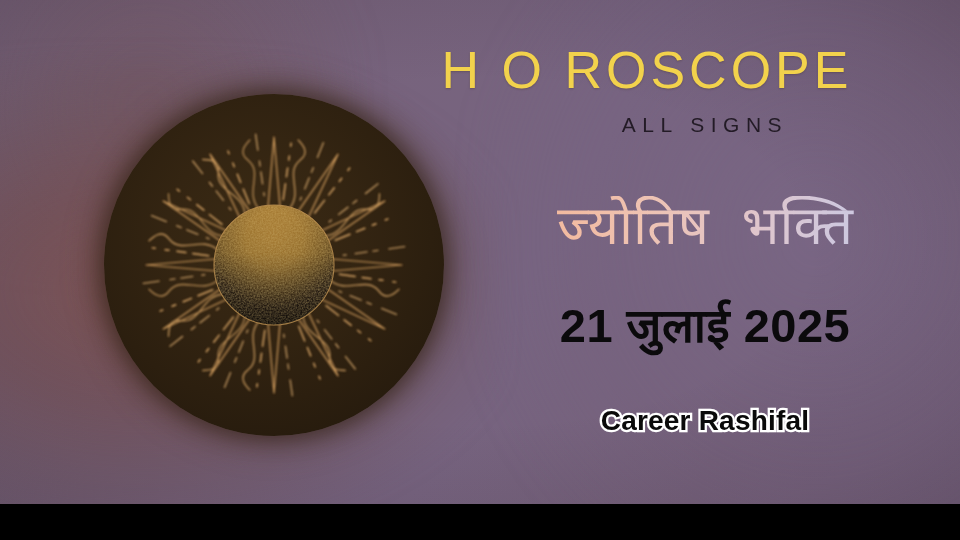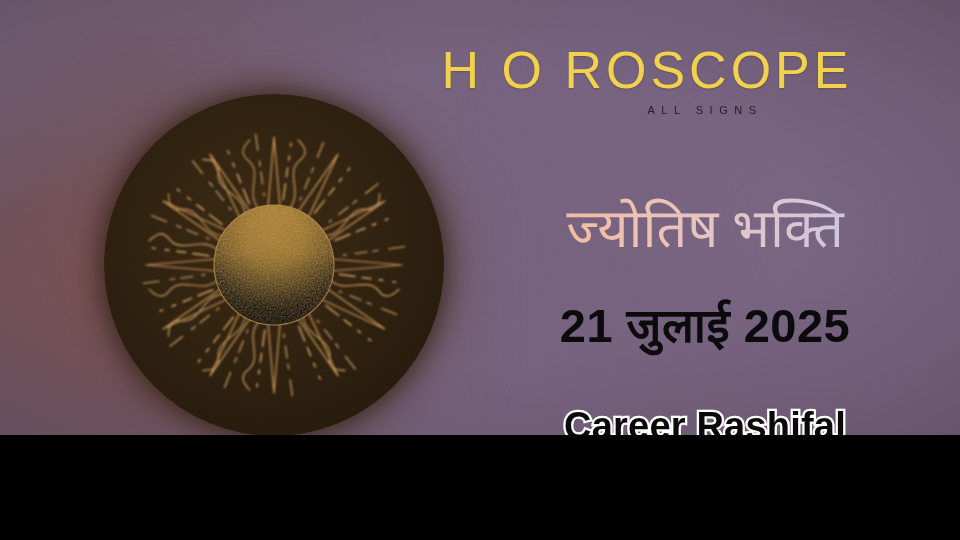--- a/index.html
+++ b/index.html
@@ -7,21 +7,21 @@
     padding: 0;
     background: #000;
   }
   body {
     font-family: "Liberation Sans", sans-serif;
   }
 
   #stage {
     position: relative;
     width: 960px;
-    height: 435px;
+    height: 504px;
     overflow: hidden;
     background: #0f766e;
   }
 
   
   .bg-base {
     position: absolute;
     inset: 0;
     background:
       linear-gradient(118deg,
@@ -128,37 +128,37 @@
     font-family: "Liberation Sans", sans-serif;
     font-size: 52px;
     font-weight: 400;
     letter-spacing: 4px;
     color: #f2d24c;
     line-height: 1.02;
     white-space: nowrap;
     text-shadow: 0 1px 2px rgba(50,30,20,0.25);
   }
   .brand-sub {
-    margin-top: 7px;
+    margin-top: 16px;
     margin-left: 116px;
     font-family: "Liberation Sans", sans-serif;
-    font-size: 11px;
+    font-size: 21px;
     font-weight: 400;
     letter-spacing: 6.5px;
     color: #231b26;
     white-space: nowrap;
   }
 
   .hindi-title {
     position: absolute;
     left: 470px;
     top: 196px;
     width: 470px;
     text-align: center;
-    font-family: Liberation Serif, serif;
+    font-family: Liberation Mono, monospace;
     font-size: 54px;
     font-weight: 400;
     line-height: 1.25;
     white-space: nowrap;
     background-image: linear-gradient(96deg,
         #f7b795 0%,
         #f3b99c 16%,
         #eec3b4 38%,
         #e2c5c9 58%,
         #cfc8de 78%,
@@ -184,21 +184,21 @@
     letter-spacing: 0.5px;
   }
 
   .headline {
     position: absolute;
     left: 470px;
     top: 404px;
     width: 470px;
     text-align: center;
     font-family: "Liberation Sans", sans-serif;
-    font-size: 38px;
+    font-size: 28px;
     font-weight: 700;
     color: #0a0a0a;
     line-height: 1.2;
     white-space: nowrap;
     letter-spacing: 0.2px;
     -webkit-text-stroke: 4.5px #ffffff;
     paint-order: stroke fill;
   }
 </style>
 </head>

